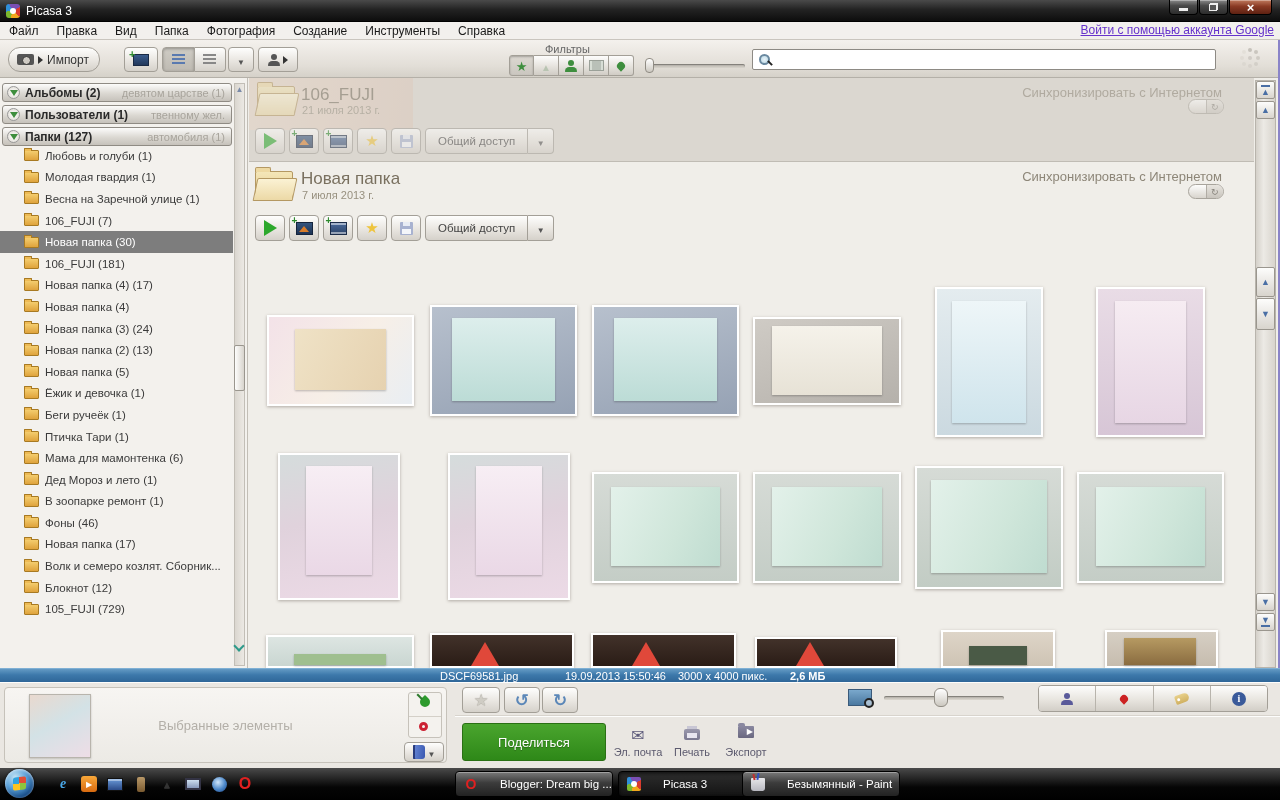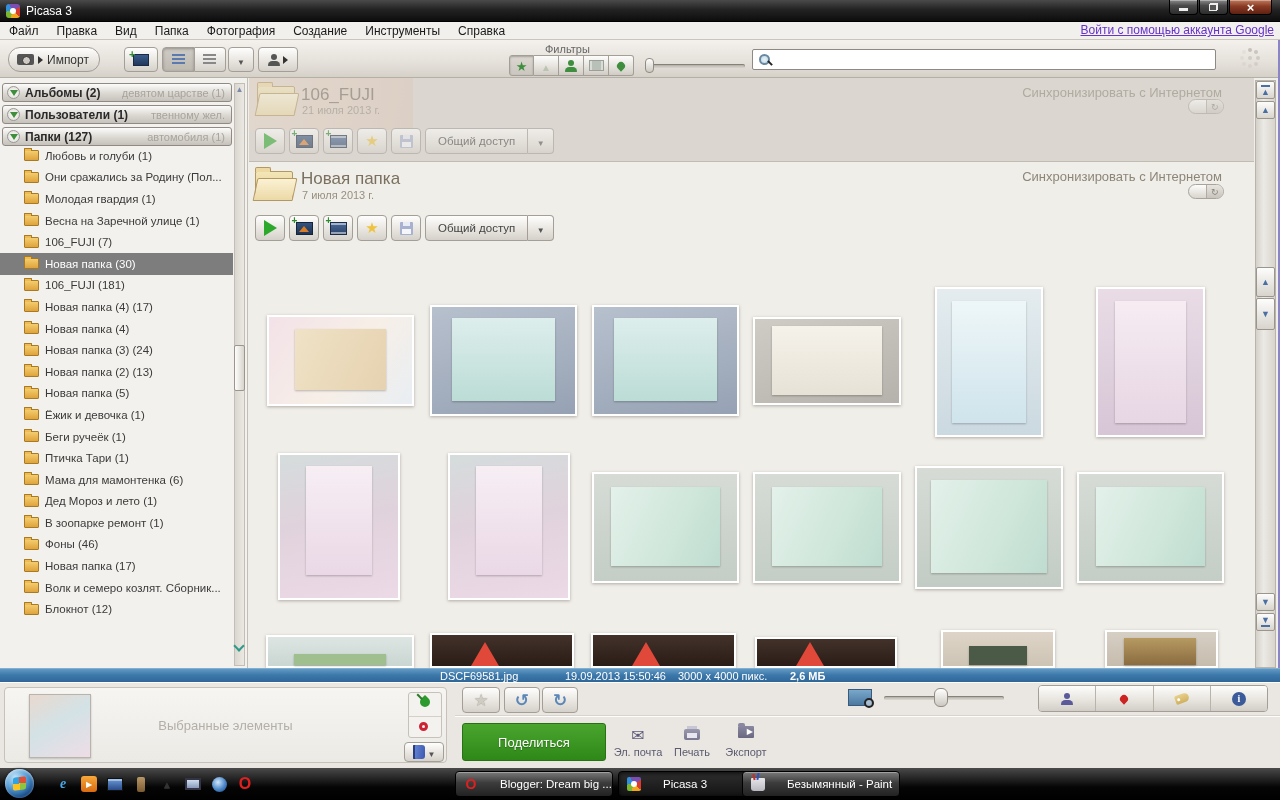--- a/index.html
+++ b/index.html
@@ -366,24 +366,20 @@
           <span class="ghost" data-interactable="false">автомобиля (1)</span>
         </div>
       </div>
     <div id="folder-list" data-interactable="false">
         <div class="folder-item" data-interactable="true">
           <div class="ficon" data-interactable="false"></div>
           <span data-interactable="false">Любовь и голуби (1)</span>
         </div>
         <div class="folder-item" data-interactable="true">
           <div class="ficon" data-interactable="false"></div>
-          <span data-interactable="false">Они сражались за Родину (Пол...</span>
-        </div>
-        <div class="folder-item" data-interactable="true">
-          <div class="ficon" data-interactable="false"></div>
           <span data-interactable="false">Молодая гвардия (1)</span>
         </div>
         <div class="folder-item" data-interactable="true">
           <div class="ficon" data-interactable="false"></div>
           <span data-interactable="false">Весна на Заречной улице (1)</span>
         </div>
         <div class="folder-item" data-interactable="true">
           <div class="ficon" data-interactable="false"></div>
           <span data-interactable="false">106_FUJI (7)</span>
         </div>
@@ -447,20 +443,24 @@
           <div class="ficon" data-interactable="false"></div>
           <span data-interactable="false">Новая папка (17)</span>
         </div>
         <div class="folder-item" data-interactable="true">
           <div class="ficon" data-interactable="false"></div>
           <span data-interactable="false">Волк и семеро козлят. Сборник...</span>
         </div>
         <div class="folder-item" data-interactable="true">
           <div class="ficon" data-interactable="false"></div>
           <span data-interactable="false">Блокнот (12)</span>
+        </div>
+        <div class="folder-item" data-interactable="true">
+          <div class="ficon" data-interactable="false"></div>
+          <span data-interactable="false">105_FUJI (729)</span>
         </div>
       </div>
     <div id="side-scroll" data-interactable="true">
       <div class="track" data-interactable="true"></div>
       <div class="up" data-interactable="true"></div>
       <div class="thumbk" data-interactable="true"></div>
       <div class="down" data-interactable="true"></div>
     </div>
   </div>
 

